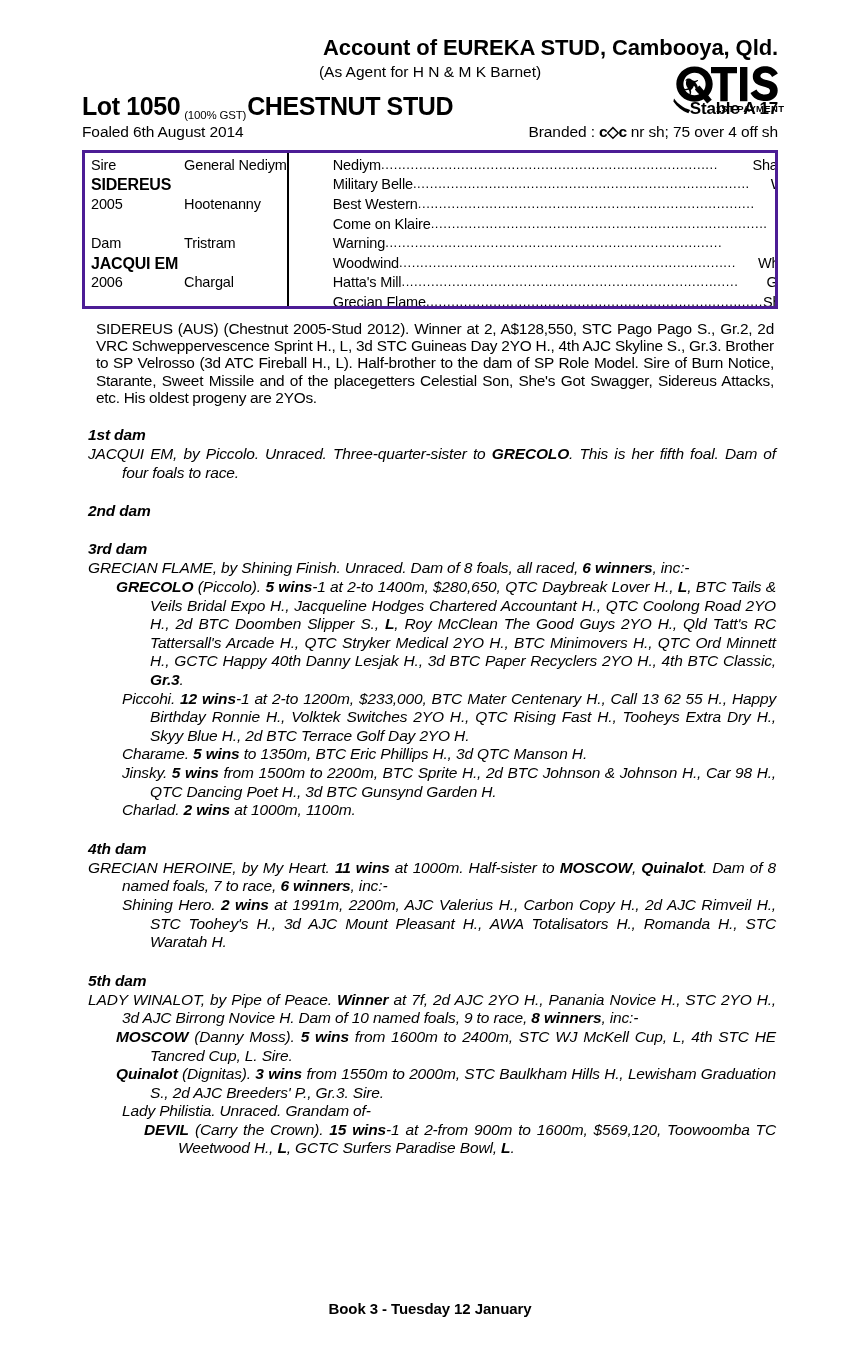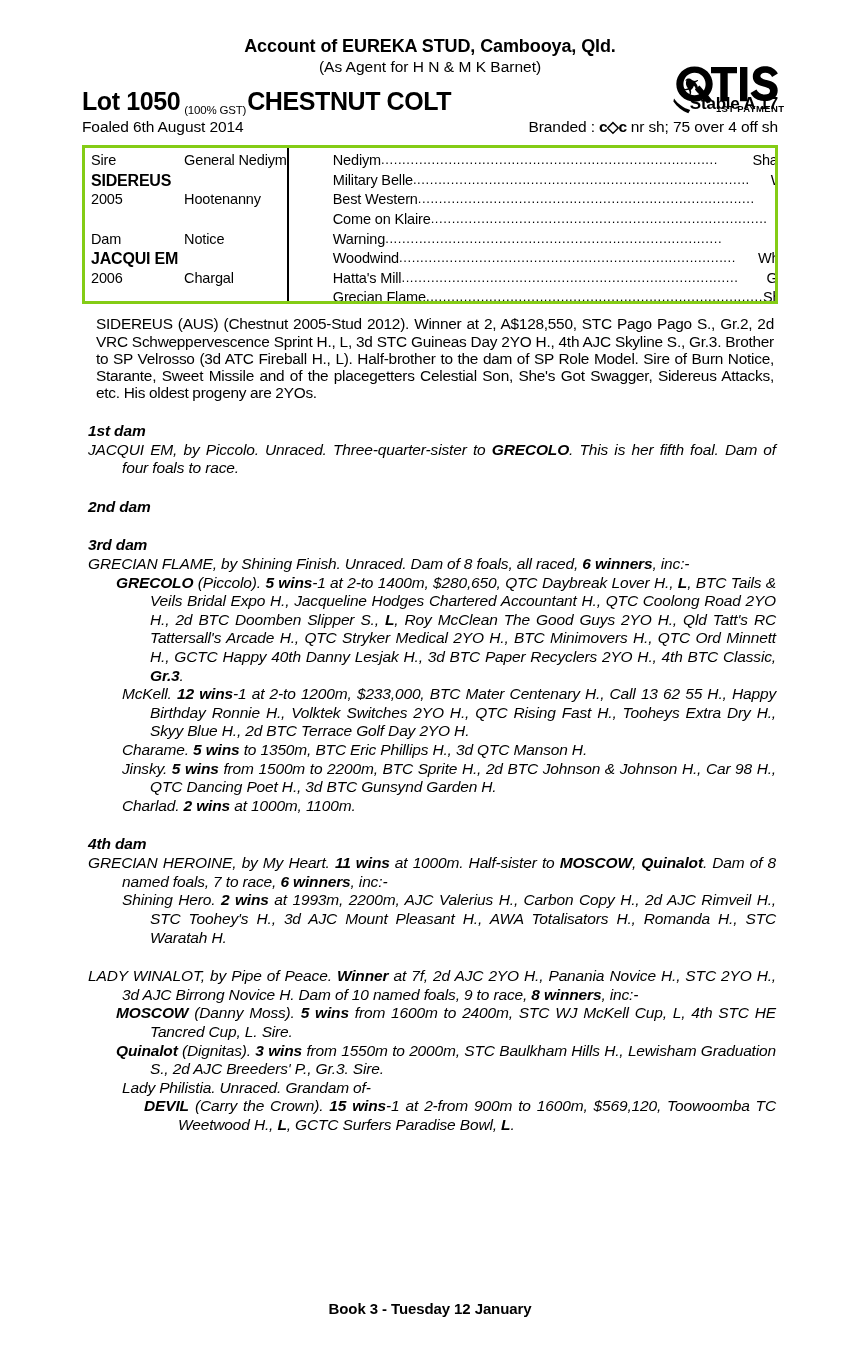--- a/index.html
+++ b/index.html
@@ -29,23 +29,23 @@
     position: absolute;
     right: 72px;
     top: 62px;
     width: 118px;
     height: 52px;
   }
   .logo-wrap svg { display: block; }
 
   
   .account-line {
-    text-align: center;
-    font-weight: bold;
-    font-size: 18px;
+    text-align: right;
+    font-weight: bold;
+    font-size: 22px;
     letter-spacing: -0.1px;
     padding-top: 36px;
     line-height: 1.12;
     font-stretch: condensed;
   }
   .agent-line {
     text-align: center;
     font-size: 15.5px;
     line-height: 1.3;
     margin-top: 1px;
@@ -96,21 +96,21 @@
   }
   .brand-mark {
     font-weight: bold;
     letter-spacing: -0.6px;
     text-align: right;
   }
 
   
   .ped-table {
     margin-top: 9px;
-    border: 3px solid #84cc16;
+    border: 3px solid #4c1d95;
     height: 159px;
     box-sizing: border-box;
     display: flex;
     position: relative;
     overflow: hidden;
   }
   .ped-col {
     box-sizing: border-box;
     padding: 3px 0 0 6px;
   }
@@ -231,21 +231,21 @@
       <text x="46" y="50" font-family="Liberation Sans, sans-serif" font-size="9.5" font-weight="bold" letter-spacing="0.3">1ST PAYMENT</text>
     </svg>
   </div>
 
   <div class="account-line">Account of EUREKA STUD, Cambooya, Qld.</div>
   <div class="agent-line">(As Agent for H N &amp; M K Barnet)</div>
 
   <div class="lot-row">
     <span class="lot-num">Lot 1050</span>
     <span class="gst">(100% GST)</span>
-    <span class="colour-sex">CHESTNUT COLT</span>
+    <span class="colour-sex">CHESTNUT STUD</span>
     <span class="stable">Stable A 17</span>
   </div>
 
   <div class="foaled-row">
     <span class="foaled">Foaled 6th August 2014</span>
     <span class="branded"><span>Branded : </span><span class="brand-mark">c◇c</span><span> nr sh; 75 over 4 off sh</span></span>
   </div>
 
   <div class="ped-table">
     <div class="ped-col ped-col-1">
@@ -255,21 +255,21 @@
       <div class="ped-line blank">&nbsp;</div>
       <div class="ped-line">Dam</div>
       <div class="ped-line bold">JACQUI EM</div>
       <div class="ped-line">2006</div>
     </div>
     <div class="ped-col ped-col-2">
       <div class="ped-line">General Nediym</div>
       <div class="ped-line blank">&nbsp;</div>
       <div class="ped-line">Hootenanny</div>
       <div class="ped-line blank">&nbsp;</div>
-      <div class="ped-line">Notice</div>
+      <div class="ped-line">Tristram</div>
       <div class="ped-line blank">&nbsp;</div>
       <div class="ped-line">Chargal</div>
     </div>
     <div class="ped-col ped-col-3" id="gp-col">
         <div class="ped-gp">
           <span class="nm">Nediym</span>
           <span class="dots">................................................................................</span>
           <span class="nm2">Shareef Dancer</span>
         </div>
         <div class="ped-gp">
@@ -317,31 +317,32 @@
         <div class="dam-head">1st dam</div>
         <div class="para hang1"><span>JACQUI EM, by Piccolo. Unraced. Three-quarter-sister to </span><b>GRECOLO</b><span>. This is her fifth foal. Dam of four foals to race.</span></div>
       </div>
       <div class="dam-block">
         <div class="dam-head">2nd dam</div>
       </div>
       <div class="dam-block">
         <div class="dam-head">3rd dam</div>
         <div class="para hang1"><span>GRECIAN FLAME, by Shining Finish. Unraced. Dam of 8 foals, all raced, </span><b>6 winners</b><span>, inc:-</span></div>
         <div class="para hang2"><b>GRECOLO</b><span> (Piccolo). </span><b>5 wins</b><span>-1 at 2-to 1400m, $280,650, QTC Daybreak Lover H., </span><b>L</b><span>, BTC Tails &amp; Veils Bridal Expo H., Jacqueline Hodges Chartered Accountant H., QTC Coolong Road 2YO H., 2d BTC Doomben Slipper S., </span><b>L</b><span>, Roy McClean The Good Guys 2YO H., Qld Tatt's RC Tattersall's Arcade H., QTC Stryker Medical 2YO H., BTC Minimovers H., QTC Ord Minnett H., GCTC Happy 40th Danny Lesjak H., 3d BTC Paper Recyclers 2YO H., 4th BTC Classic, </span><b>Gr.3</b><span>.</span></div>
-        <div class="para hang2b"><span>McKell. </span><b>12 wins</b><span>-1 at 2-to 1200m, $233,000, BTC Mater Centenary H., Call 13 62 55 H., Happy Birthday Ronnie H., Volktek Switches 2YO H., QTC Rising Fast H., Tooheys Extra Dry H., Skyy Blue H., 2d BTC Terrace Golf Day 2YO H.</span></div>
+        <div class="para hang2b"><span>Piccohi. </span><b>12 wins</b><span>-1 at 2-to 1200m, $233,000, BTC Mater Centenary H., Call 13 62 55 H., Happy Birthday Ronnie H., Volktek Switches 2YO H., QTC Rising Fast H., Tooheys Extra Dry H., Skyy Blue H., 2d BTC Terrace Golf Day 2YO H.</span></div>
         <div class="para hang2b"><span>Charame. </span><b>5 wins</b><span> to 1350m, BTC Eric Phillips H., 3d QTC Manson H.</span></div>
         <div class="para hang2b"><span>Jinsky. </span><b>5 wins</b><span> from 1500m to 2200m, BTC Sprite H., 2d BTC Johnson &amp; Johnson H., Car 98 H., QTC Dancing Poet H., 3d BTC Gunsynd Garden H.</span></div>
         <div class="para hang2b"><span>Charlad. </span><b>2 wins</b><span> at 1000m, 1100m.</span></div>
       </div>
       <div class="dam-block">
         <div class="dam-head">4th dam</div>
         <div class="para hang1"><span>GRECIAN HEROINE, by My Heart. </span><b>11 wins</b><span> at 1000m. Half-sister to </span><b>MOSCOW</b><span>, </span><b>Quinalot</b><span>. Dam of 8 named foals, 7 to race, </span><b>6 winners</b><span>, inc:-</span></div>
-        <div class="para hang2b"><span>Shining Hero. </span><b>2 wins</b><span> at 1993m, 2200m, AJC Valerius H., Carbon Copy H., 2d AJC Rimveil H., STC Toohey's H., 3d AJC Mount Pleasant H., AWA Totalisators H., Romanda H., STC Waratah H.</span></div>
-      </div>
-      <div class="dam-block">
+        <div class="para hang2b"><span>Shining Hero. </span><b>2 wins</b><span> at 1991m, 2200m, AJC Valerius H., Carbon Copy H., 2d AJC Rimveil H., STC Toohey's H., 3d AJC Mount Pleasant H., AWA Totalisators H., Romanda H., STC Waratah H.</span></div>
+      </div>
+      <div class="dam-block">
+        <div class="dam-head">5th dam</div>
         <div class="para hang1"><span>LADY WINALOT, by Pipe of Peace. </span><b>Winner</b><span> at 7f, 2d AJC 2YO H., Panania Novice H., STC 2YO H., 3d AJC Birrong Novice H. Dam of 10 named foals, 9 to race, </span><b>8 winners</b><span>, inc:-</span></div>
         <div class="para hang2"><b>MOSCOW</b><span> (Danny Moss). </span><b>5 wins</b><span> from 1600m to 2400m, STC WJ McKell Cup, L, 4th STC HE Tancred Cup, L. Sire.</span></div>
         <div class="para hang2"><b>Quinalot</b><span> (Dignitas). </span><b>3 wins</b><span> from 1550m to 2000m, STC Baulkham Hills H., Lewisham Graduation S., 2d AJC Breeders' P., Gr.3. Sire.</span></div>
         <div class="para hang2b"><span>Lady Philistia. Unraced. Grandam of-</span></div>
         <div class="para hang3"><b>DEVIL</b><span> (Carry the Crown). </span><b>15 wins</b><span>-1 at 2-from 900m to 1600m, $569,120, Toowoomba TC Weetwood H., </span><b>L</b><span>, GCTC Surfers Paradise Bowl, </span><b>L</b><span>.</span></div>
       </div>
     </div>
 
   <div class="footer">Book 3 - Tuesday 12 January</div>
 

